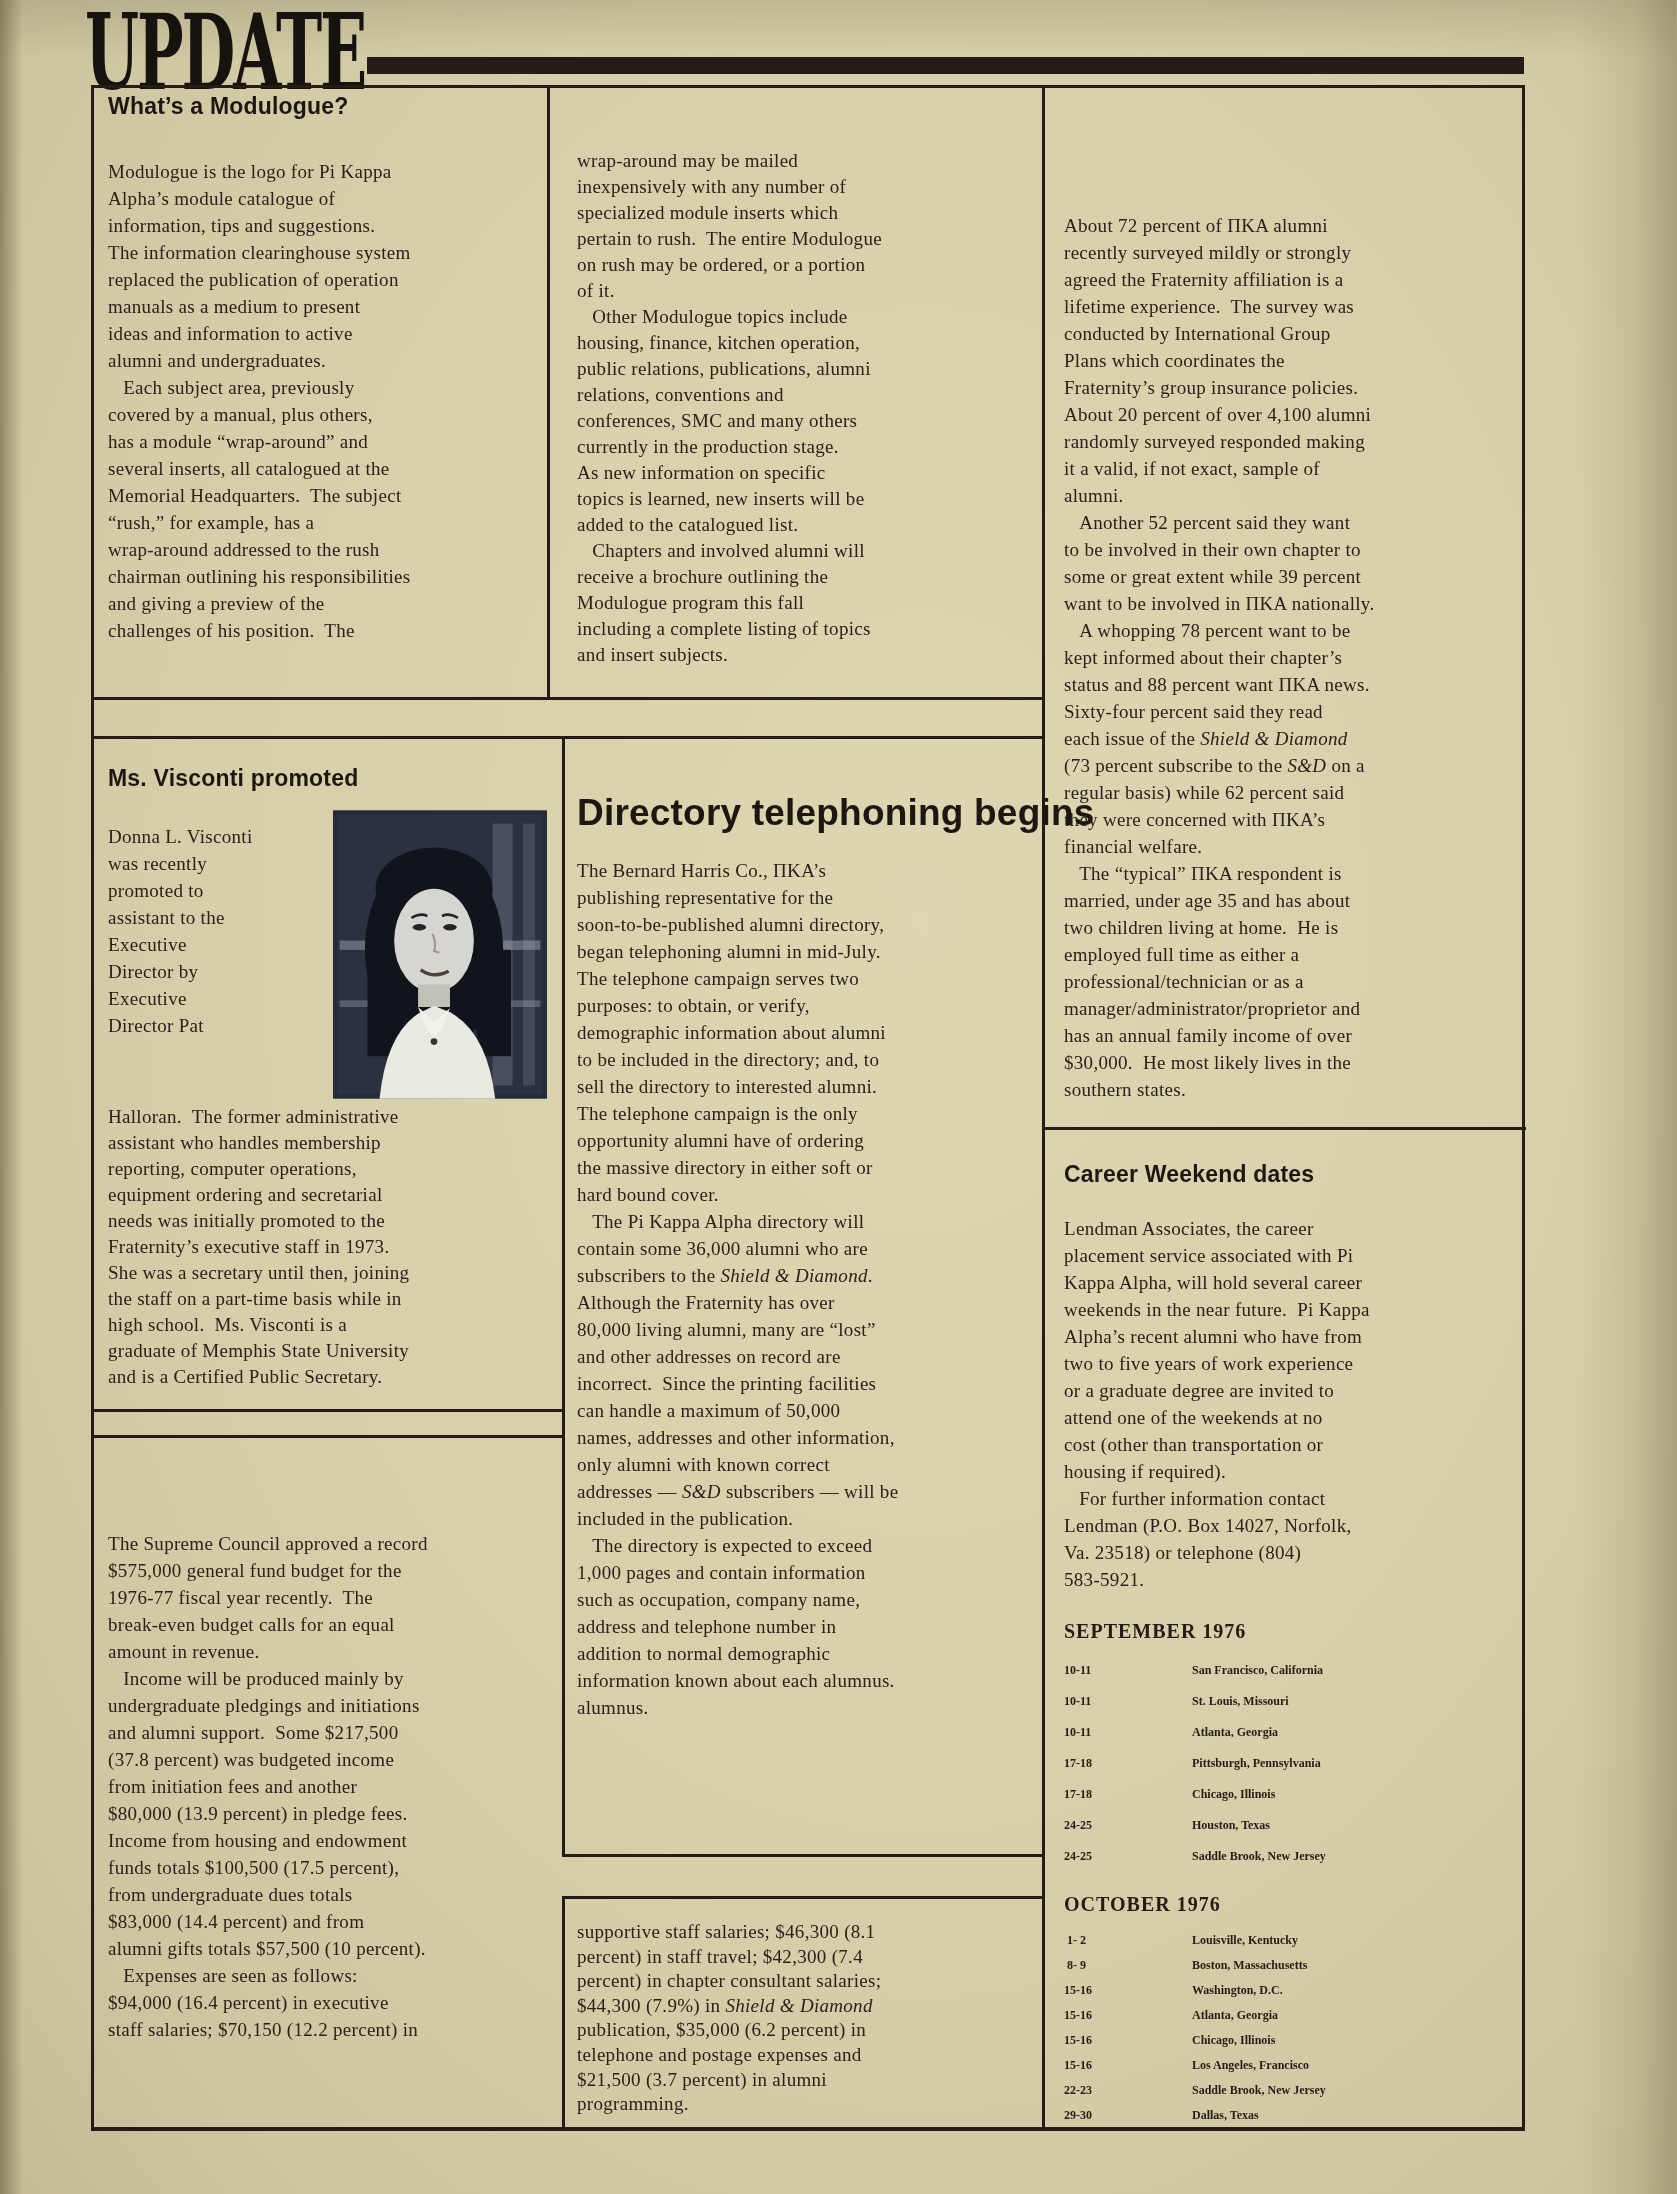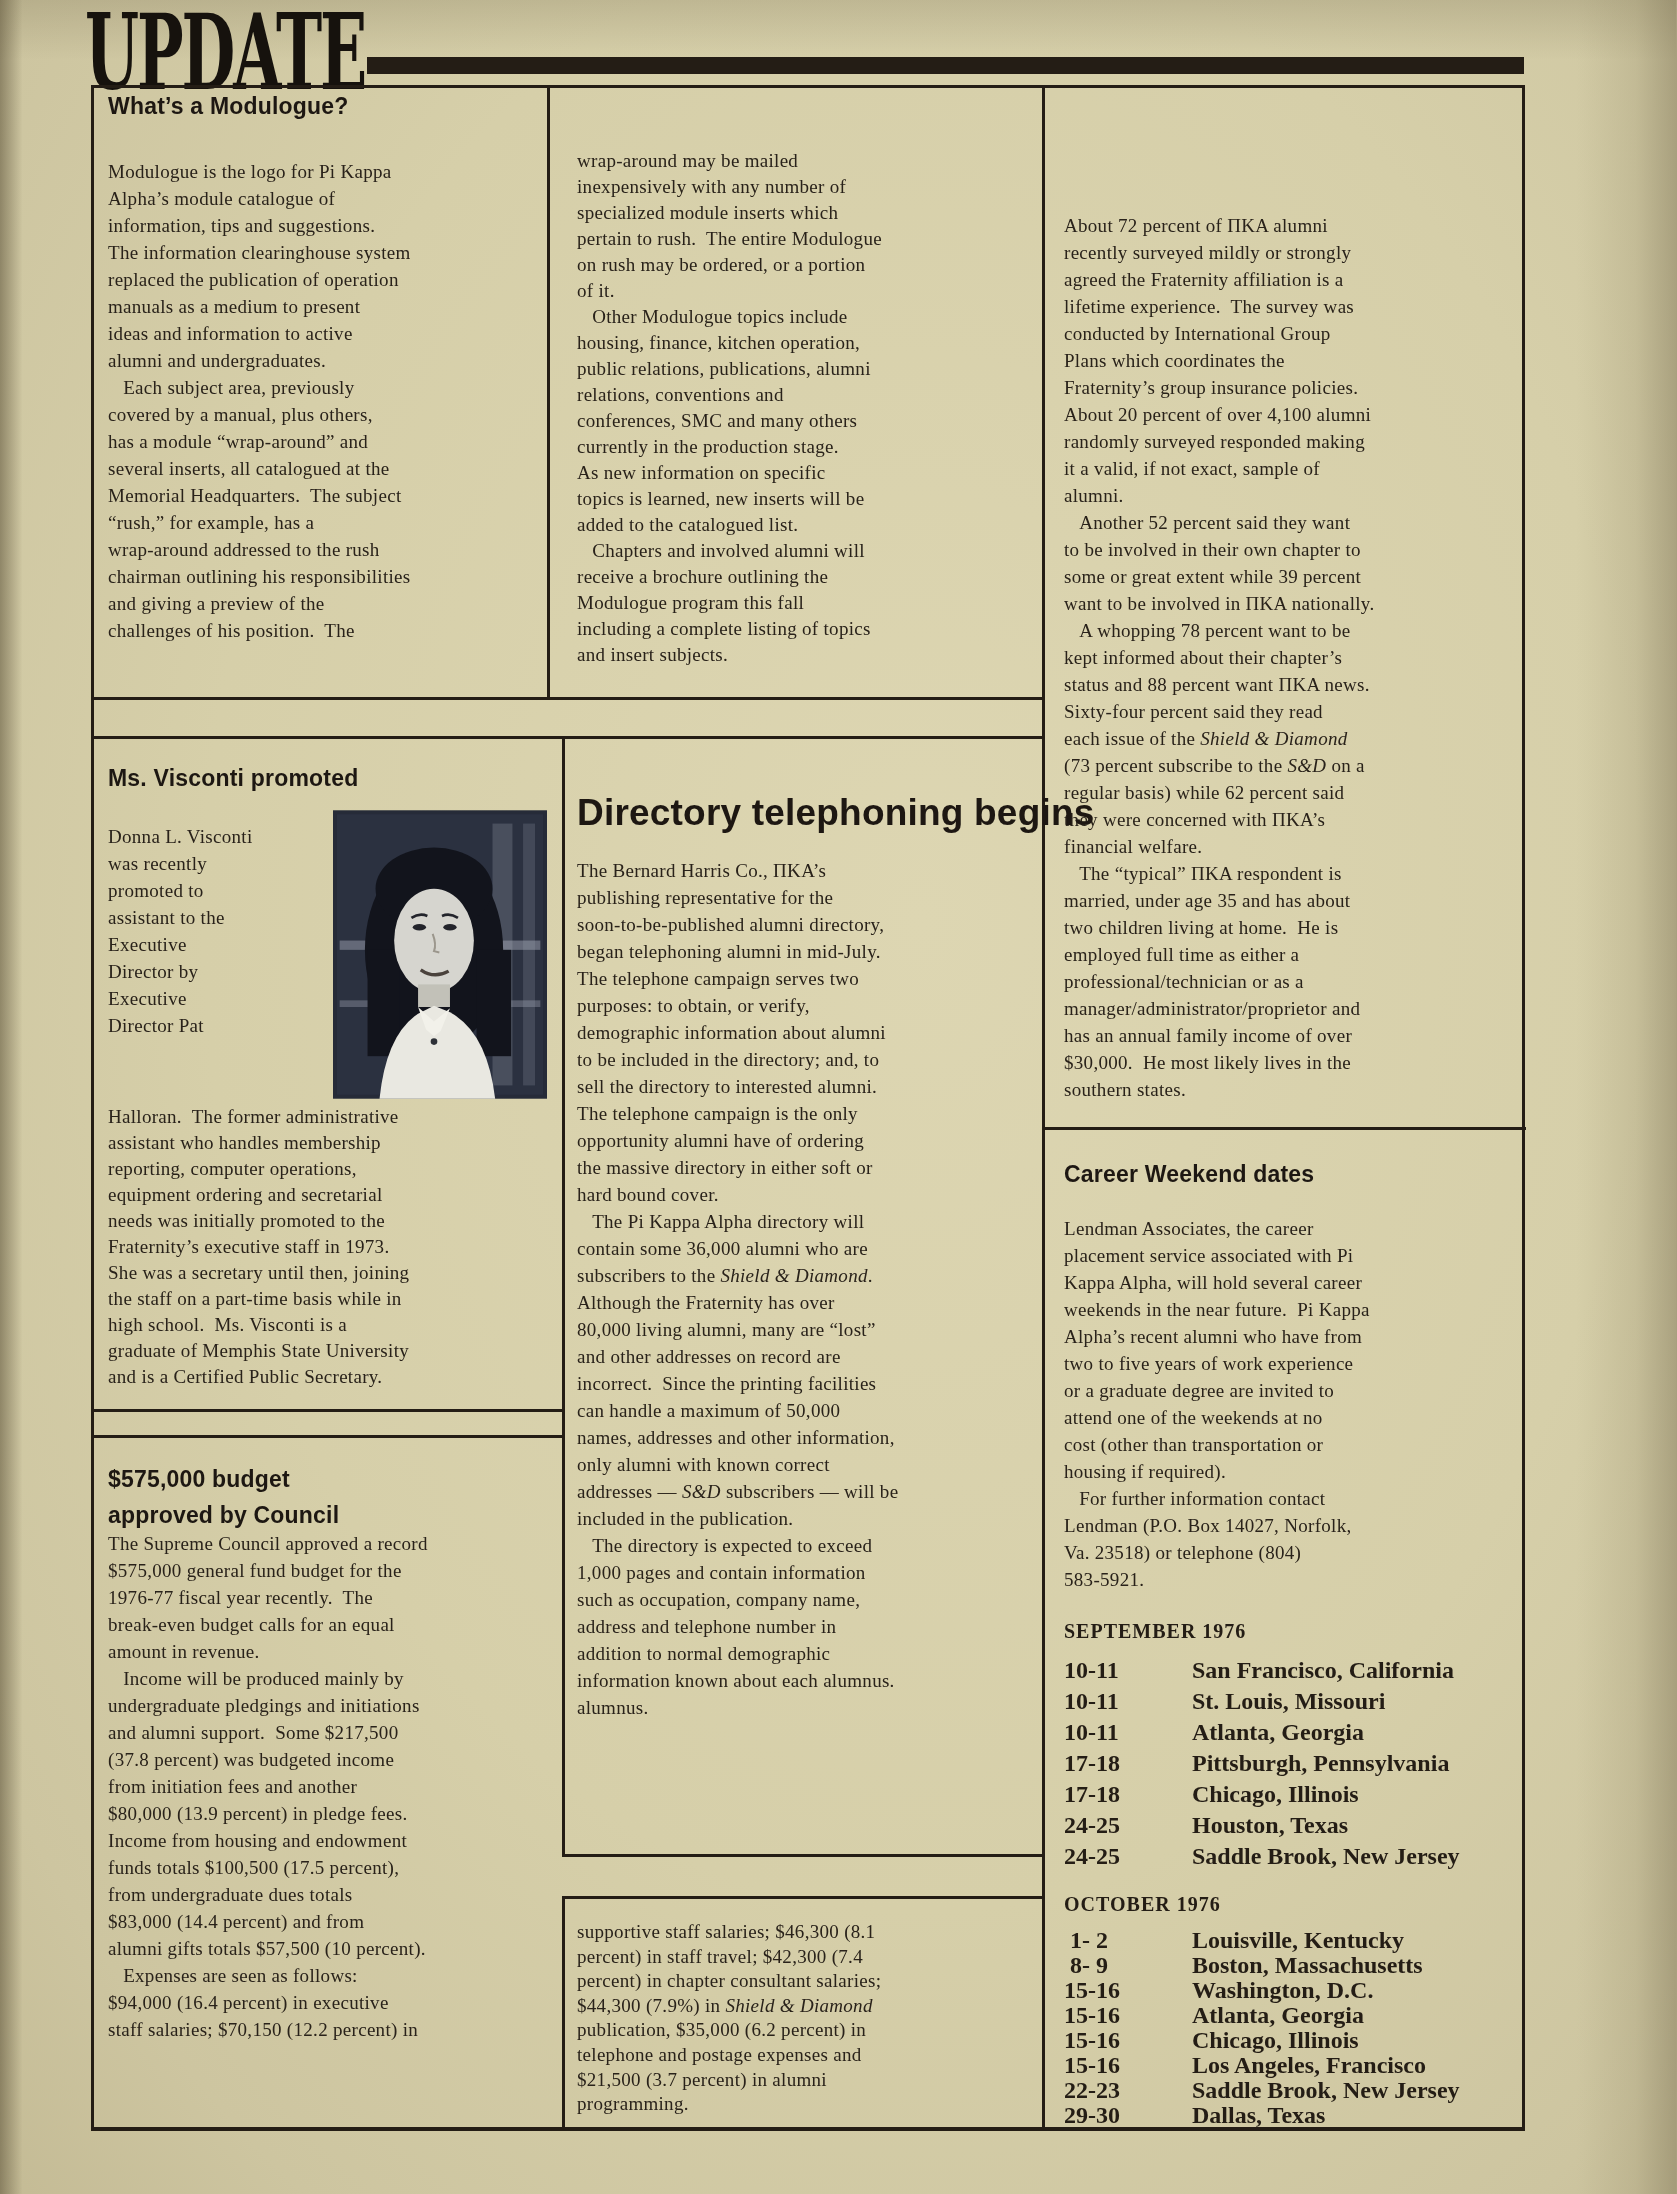--- a/index.html
+++ b/index.html
@@ -24,21 +24,21 @@
     white-space:pre-wrap;letter-spacing:0.3px;
   }
   .txt em{font-style:italic;}
   .hd{
     position:absolute;margin:0;font-family:"Liberation Sans", sans-serif;font-weight:700;
     font-size:23px;line-height:36px;color:#1d1712;white-space:pre-wrap;letter-spacing:0.2px;
   }
   .hd.small{font-size:37px;}
   .sched{position:absolute;color:#241d15;}
   .sched-month{font-family:"Liberation Serif", serif;font-weight:700;font-size:20px;letter-spacing:1px;margin-bottom:12px;white-space:pre;}
-  .srow{font-family:"Liberation Serif", serif;font-weight:700;font-size:24px;}
+  .srow{font-family:"Liberation Serif", serif;font-weight:700;font-size:12px;}
   .sept .srow{line-height:31px;}
   .oct .srow{line-height:25px;}
   .sdate{display:inline-block;width:128px;white-space:pre;}
   .scity{white-space:pre;}
   .photo{position:absolute;left:333px;top:810px;width:214px;height:289px;}
 </style>
 </head>
 <body>
 
 <div class="page">
@@ -175,22 +175,20 @@
 reporting, computer operations,
 equipment ordering and secretarial
 needs was initially promoted to the
 Fraternity’s executive staff in 1973.
 She was a secretary until then, joining
 the staff on a part-time basis while in
 high school.  Ms. Visconti is a
 graduate of Memphis State University
 and is a Certified Public Secretary.</div>
 
-  <h2 class="hd" style="left:108px;top:1461px;">$575,000 budget
-approved by Council</h2>
   <div class="txt" style="left:108px;top:1530px;width:439px;">The Supreme Council approved a record
 $575,000 general fund budget for the
 1976-77 fiscal year recently.  The
 break-even budget calls for an equal
 amount in revenue.
    Income will be produced mainly by
 undergraduate pledgings and initiations
 and alumni support.  Some $217,500
 (37.8 percent) was budgeted income
 from initiation fees and another

